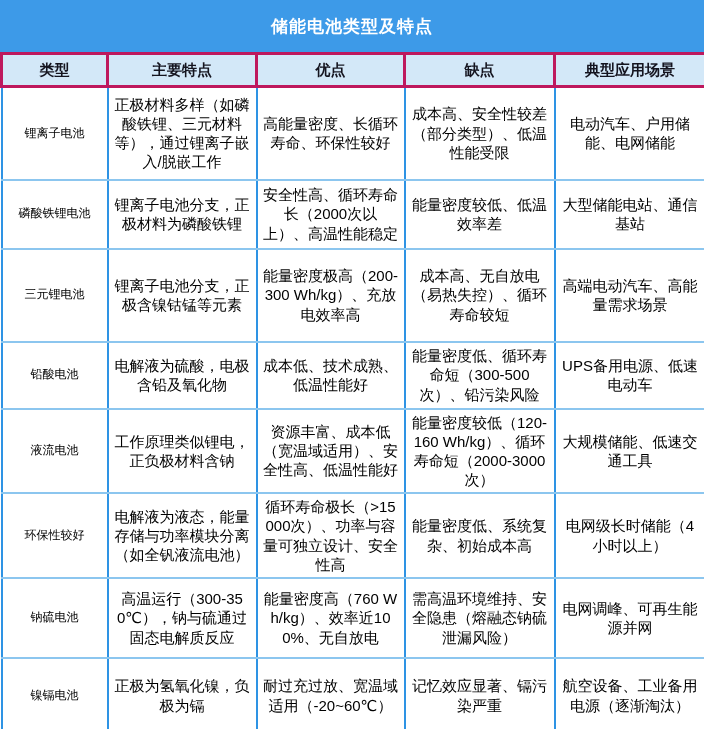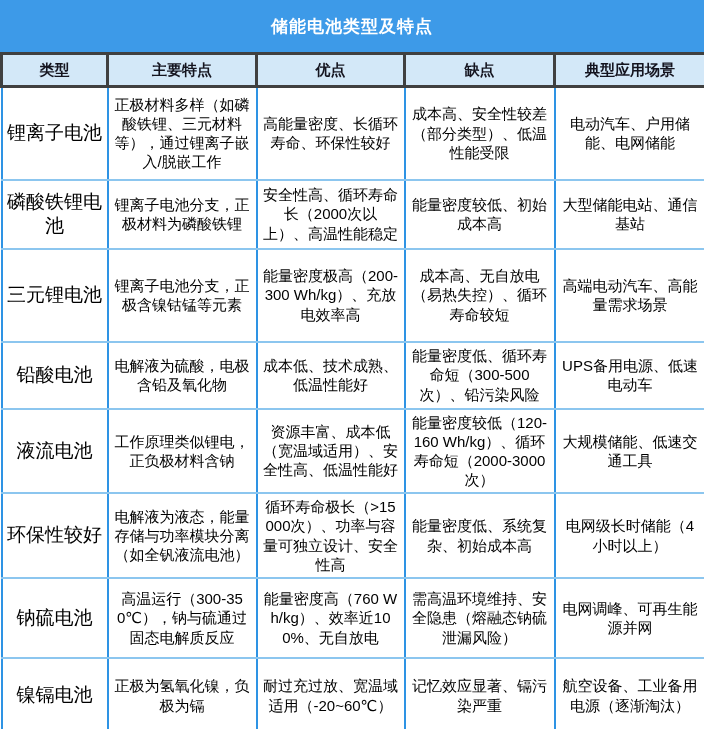--- a/index.html
+++ b/index.html
@@ -38,21 +38,21 @@
     table-layout: fixed;
     flex: 0 0 auto;
   }
   col.w0 { width: 106px; }
   col.w1 { width: 149px; }
   col.w2 { width: 148px; }
   col.w3 { width: 150px; }
   col.w4 { width: 151px; }
   th {
     background: #D3E8F8;
-    border: 3px solid #404040;
+    border: 3px solid #be185d;
     height: 33px;
     font-size: 15px;
     font-weight: bold;
     color: #14141f;
     text-align: center;
     vertical-align: middle;
     padding: 2px;
   }
   td {
     background: #ffffff;
@@ -61,21 +61,21 @@
     border-top: 2px solid #8CC6EF;
     border-bottom: 2px solid #8CC6EF;
     text-align: center;
     vertical-align: middle;
     font-size: 15px;
     line-height: 1.28;
     padding: 3px 4px;
     color: #000000;
     word-break: break-all;
   }
-  td.c-type { font-size: 19px; }
+  td.c-type { font-size: 12px; }
   tr.r0 { height: 93px; }
   tr.r1 { height: 69px; }
   tr.r2 { height: 93px; }
   tr.r3 { height: 67px; }
   tr.r4 { height: 80px; }
   tr.r5 { height: 83px; }
   tr.r6 { height: 80px; }
   tr.r7 { height: 75px; }
 </style>
 </head>
@@ -109,21 +109,21 @@
         <td class="c-type">锂离子电池</td>
         <td>正极材料多样（如磷酸铁锂、三元材料等），通过锂离子嵌入/脱嵌工作</td>
         <td>高能量密度、长循环寿命、环保性较好</td>
         <td>成本高、安全性较差（部分类型）、低温性能受限</td>
         <td>电动汽车、户用储能、电网储能</td>
       </tr>
       <tr class="r1">
         <td class="c-type">磷酸铁锂电池</td>
         <td>锂离子电池分支，正极材料为磷酸铁锂</td>
         <td>安全性高、循环寿命长（2000次以上）、高温性能稳定</td>
-        <td>能量密度较低、初始成本高</td>
+        <td>能量密度较低、低温效率差</td>
         <td>大型储能电站、通信基站</td>
       </tr>
       <tr class="r2">
         <td class="c-type">三元锂电池</td>
         <td>锂离子电池分支，正极含镍钴锰等元素</td>
         <td>能量密度极高（200-300 Wh/kg）、充放电效率高</td>
         <td>成本高、无自放电（易热失控）、循环寿命较短</td>
         <td>高端电动汽车、高能量需求场景</td>
       </tr>
       <tr class="r3">

